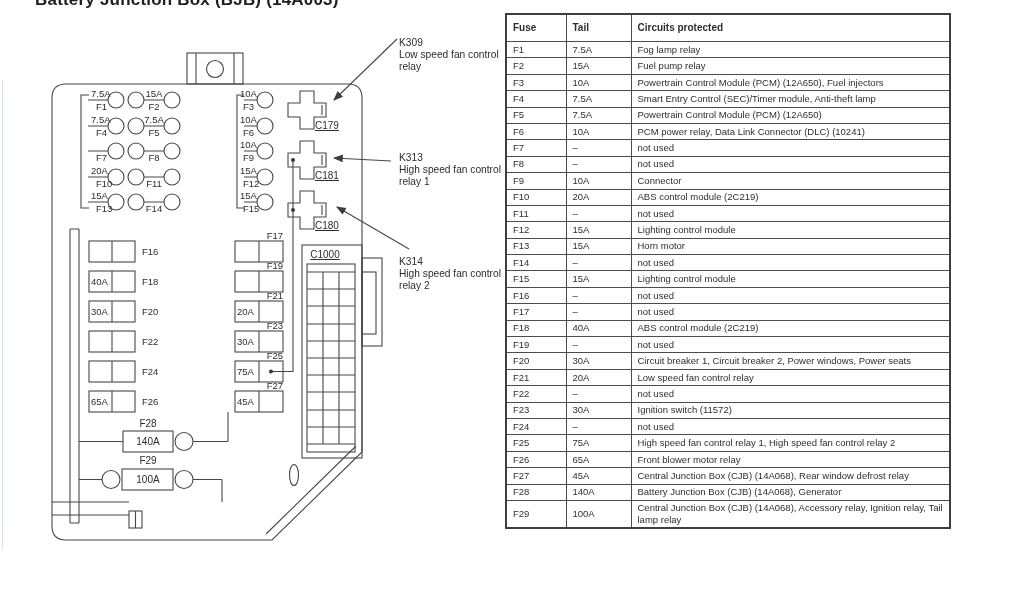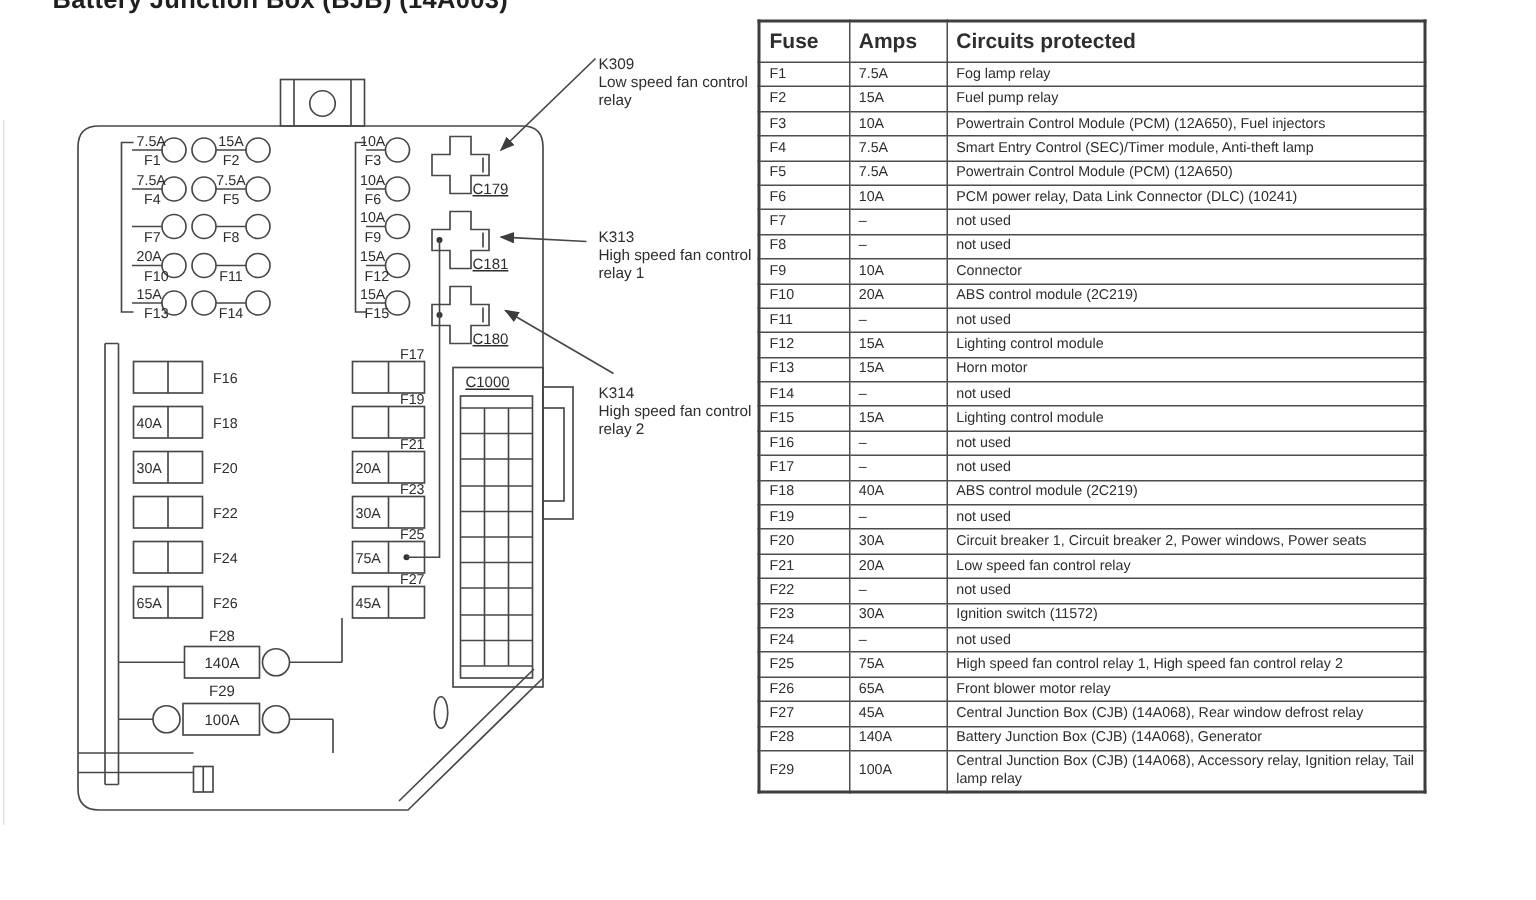--- a/index.html
+++ b/index.html
@@ -10,21 +10,21 @@
   .edge-artifact{position:absolute;left:2px;top:80px;width:1px;height:470px;background:#d9e5ee;}
   svg.diagram{position:absolute;left:0;top:0;overflow:visible;}
   svg .ln{fill:none;stroke:#474747;stroke-width:1.1;}
   svg text{font-family:"Liberation Sans",sans-serif;fill:#2d2d2d;}
   svg .und{text-decoration:underline;}
   .tablewrap{position:absolute;left:505px;top:13px;width:446px;}
   table.fuses{border-collapse:collapse;width:100%;table-layout:fixed;border:2px solid #3e3e3e;}
   table.fuses th,table.fuses td{border:1px solid #4c4c4c;font-size:9.5px;color:#2e2e2e;
        padding:1px 6px;vertical-align:middle;text-align:left;line-height:1.25;
        overflow:hidden;word-wrap:break-word;}
-  table.fuses thead th{font-weight:bold;font-size:14px;height:24px;}
+  table.fuses thead th{font-weight:bold;font-size:10px;height:24px;}
   table.fuses td{height:13.4px;}
   col.c-fuse{width:60px;} col.c-amps{width:65px;} col.c-circ{width:319px;}
 </style>
 </head>
 <body>
 
 <div class="page-title">Battery Junction Box (BJB) (14A003)</div>
 <div class="edge-artifact"></div>
 
 <svg class="diagram" width="505" height="600" viewBox="0 0 505 600">
@@ -214,21 +214,21 @@
 <div class="tablewrap">
   <table class="fuses">
     <colgroup>
         <col class="c-fuse">
         <col class="c-amps">
         <col class="c-circ">
       </colgroup>
     <thead>
       <tr>
         <th>Fuse</th>
-        <th>Amps</th>
+        <th>Tail</th>
         <th>Circuits protected</th>
       </tr>
     </thead>
     <tbody>
   <tr>
     <td>F1</td>
     <td>7.5A</td>
     <td>Fog lamp relay</td>
   </tr>
 

